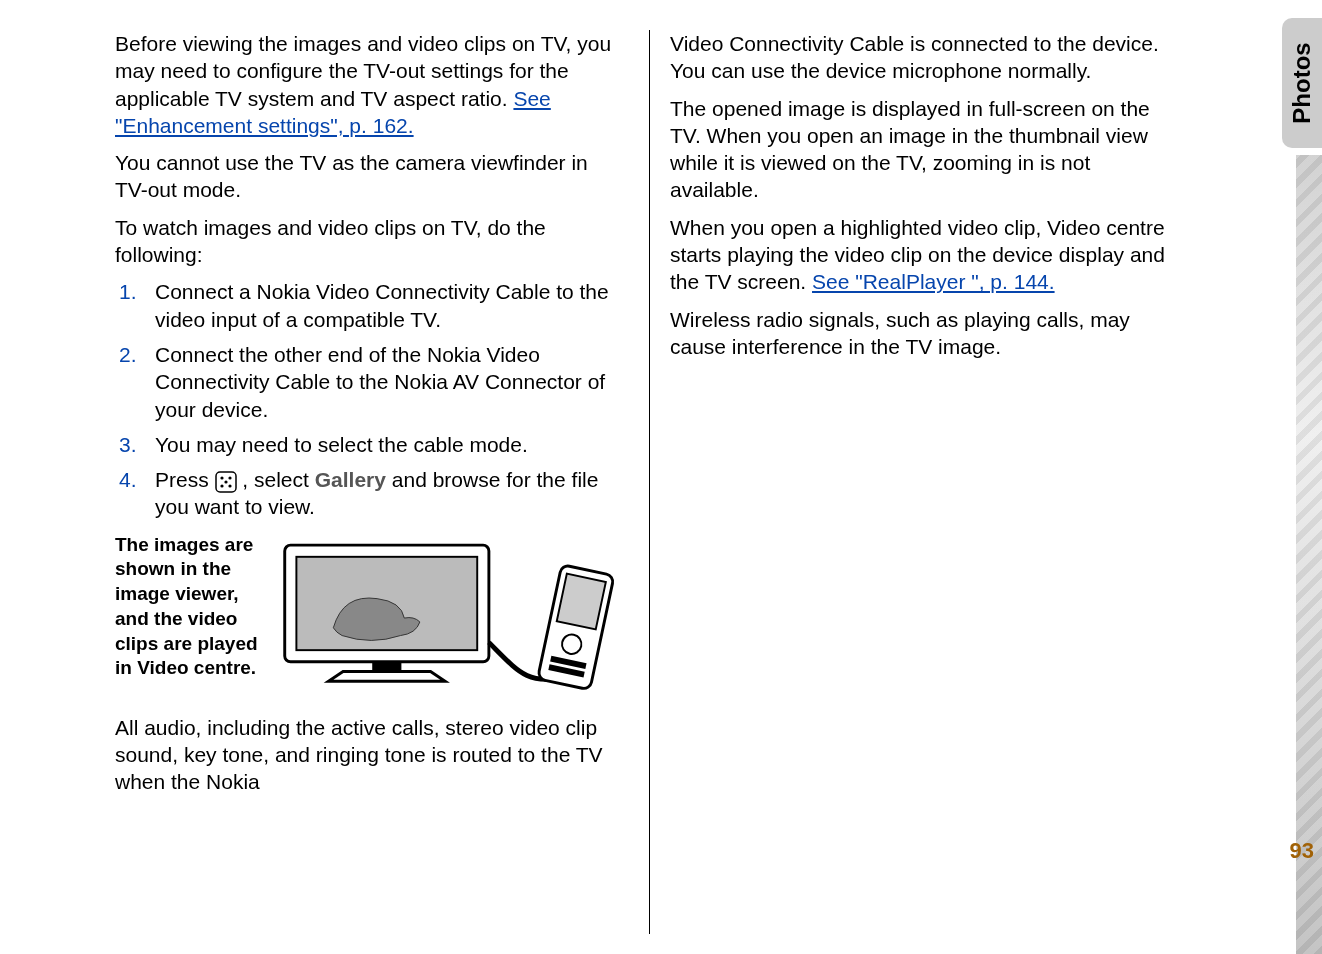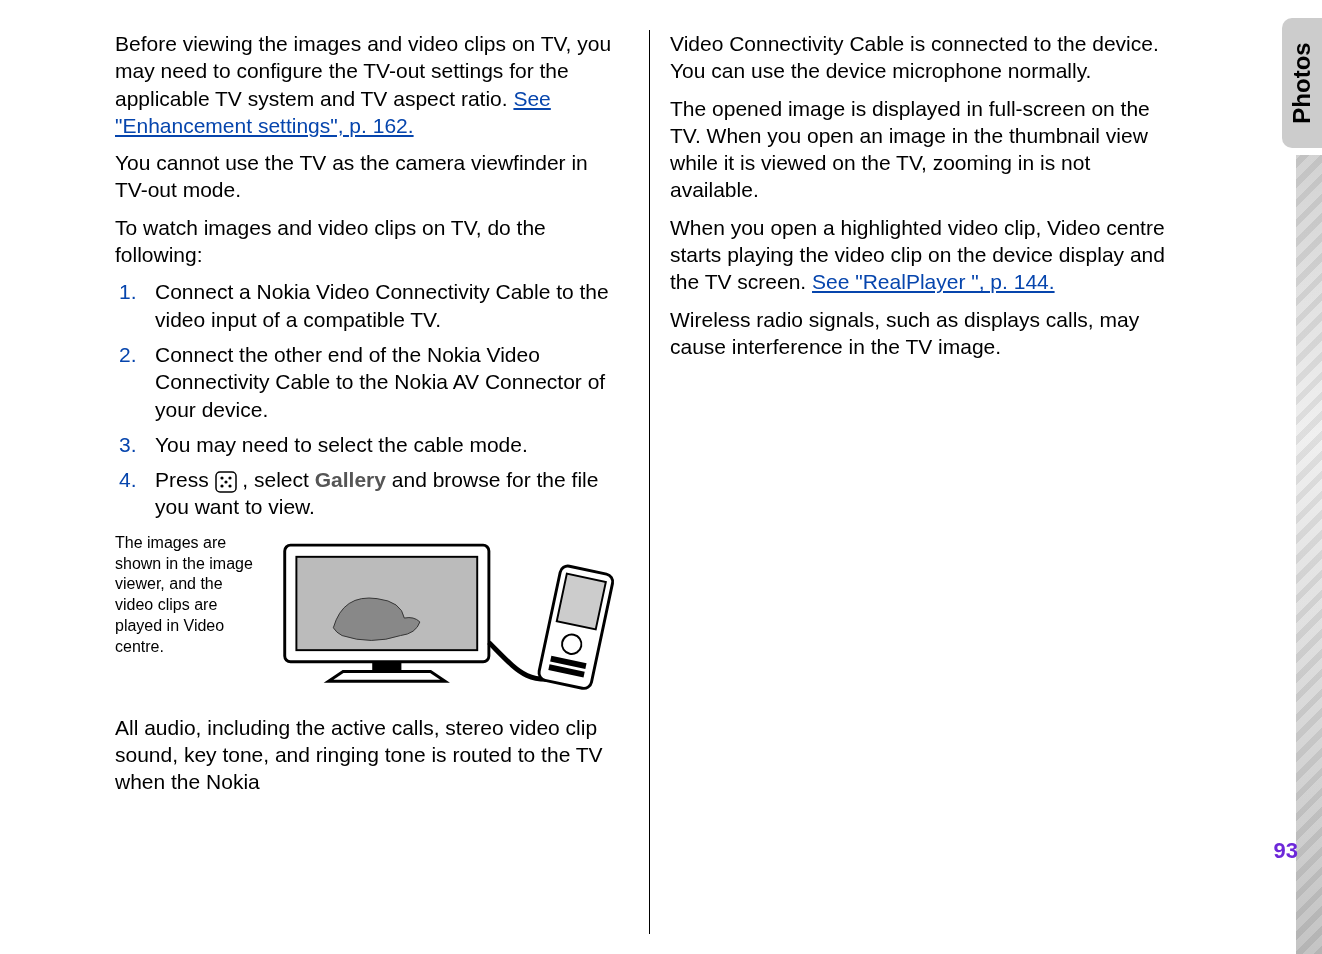--- a/index.html
+++ b/index.html
@@ -60,22 +60,23 @@
     color: #555;
     font-weight: bold;
   }
   .fig-wrap {
     display: flex;
     gap: 10px;
     margin: 12px 0 6px 0;
   }
   .fig-wrap .txt {
     flex: 0 0 150px;
-    font-size: 16px;
+    font-size: 19px;
     line-height: 1.3;
+    font-weight: bold;
   }
   .fig {
     flex: 1;
     height: 175px;
   }
   .side-tab {
     position: absolute;
     top: 18px;
     right: 0;
     display: flex;
@@ -116,23 +117,23 @@
     background: repeating-linear-gradient(
       -45deg,
       rgba(0,0,0,0.08),
       rgba(0,0,0,0.08) 6px,
       rgba(255,255,255,0.05) 6px,
       rgba(255,255,255,0.05) 14px
     );
   }
   .pagenum {
     position: absolute;
-    right: 24px;
+    right: 8px;
     bottom: 90px;
-    color: #6d28d9;
+    color: #a16207;
     font-size: 22px;
     font-weight: bold;
     z-index: 5;
   }
   .menu-icon svg {
     vertical-align: middle;
   }
 </style>
 </head>
 <body>
@@ -196,21 +197,21 @@
     <p>Video Connectivity Cable is connected to the device. You can use the device microphone normally.</p>
 
 
     <p>The opened image is displayed in full-screen on the TV. When you open an image in the thumbnail view while it is viewed on the TV, zooming in is not available.</p>
 
     <p>
       <span>When you open a highlighted video clip, Video centre starts playing the video clip on the device display and the TV screen. </span><a class="link">See "RealPlayer ", p. 144.</a>
     </p>
 
 
-    <p>Wireless radio signals, such as displays calls, may cause interference in the TV image.</p>
+    <p>Wireless radio signals, such as playing calls, may cause interference in the TV image.</p>
   </div>
 </div>
 
 <div class="side-tab">
   <div class="side-tab-upper">
     <span>Photos</span>
   </div>
 </div>
 <div class="side-stripe"></div>
 <div class="pagenum">93</div>

